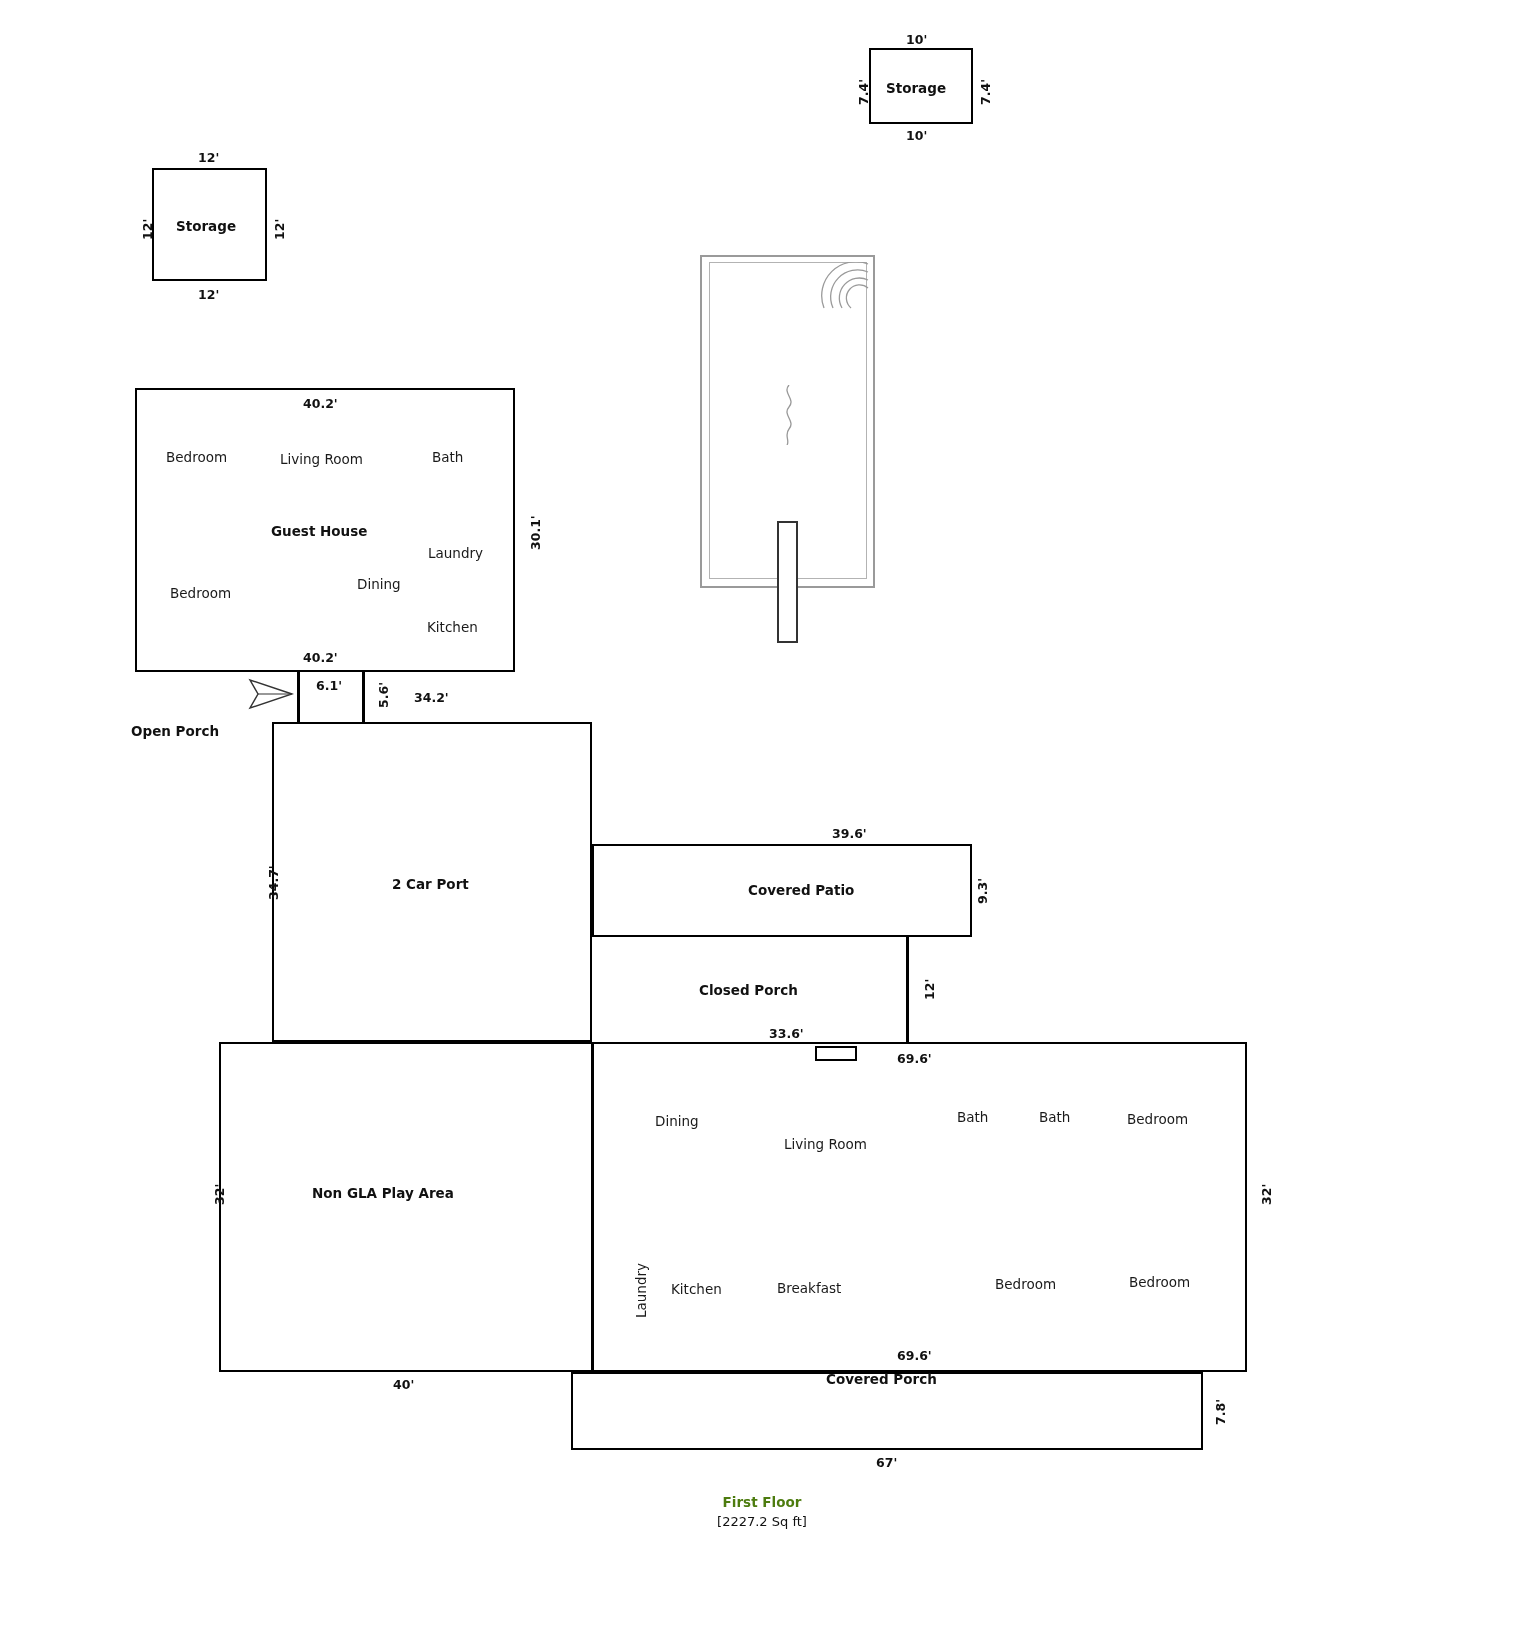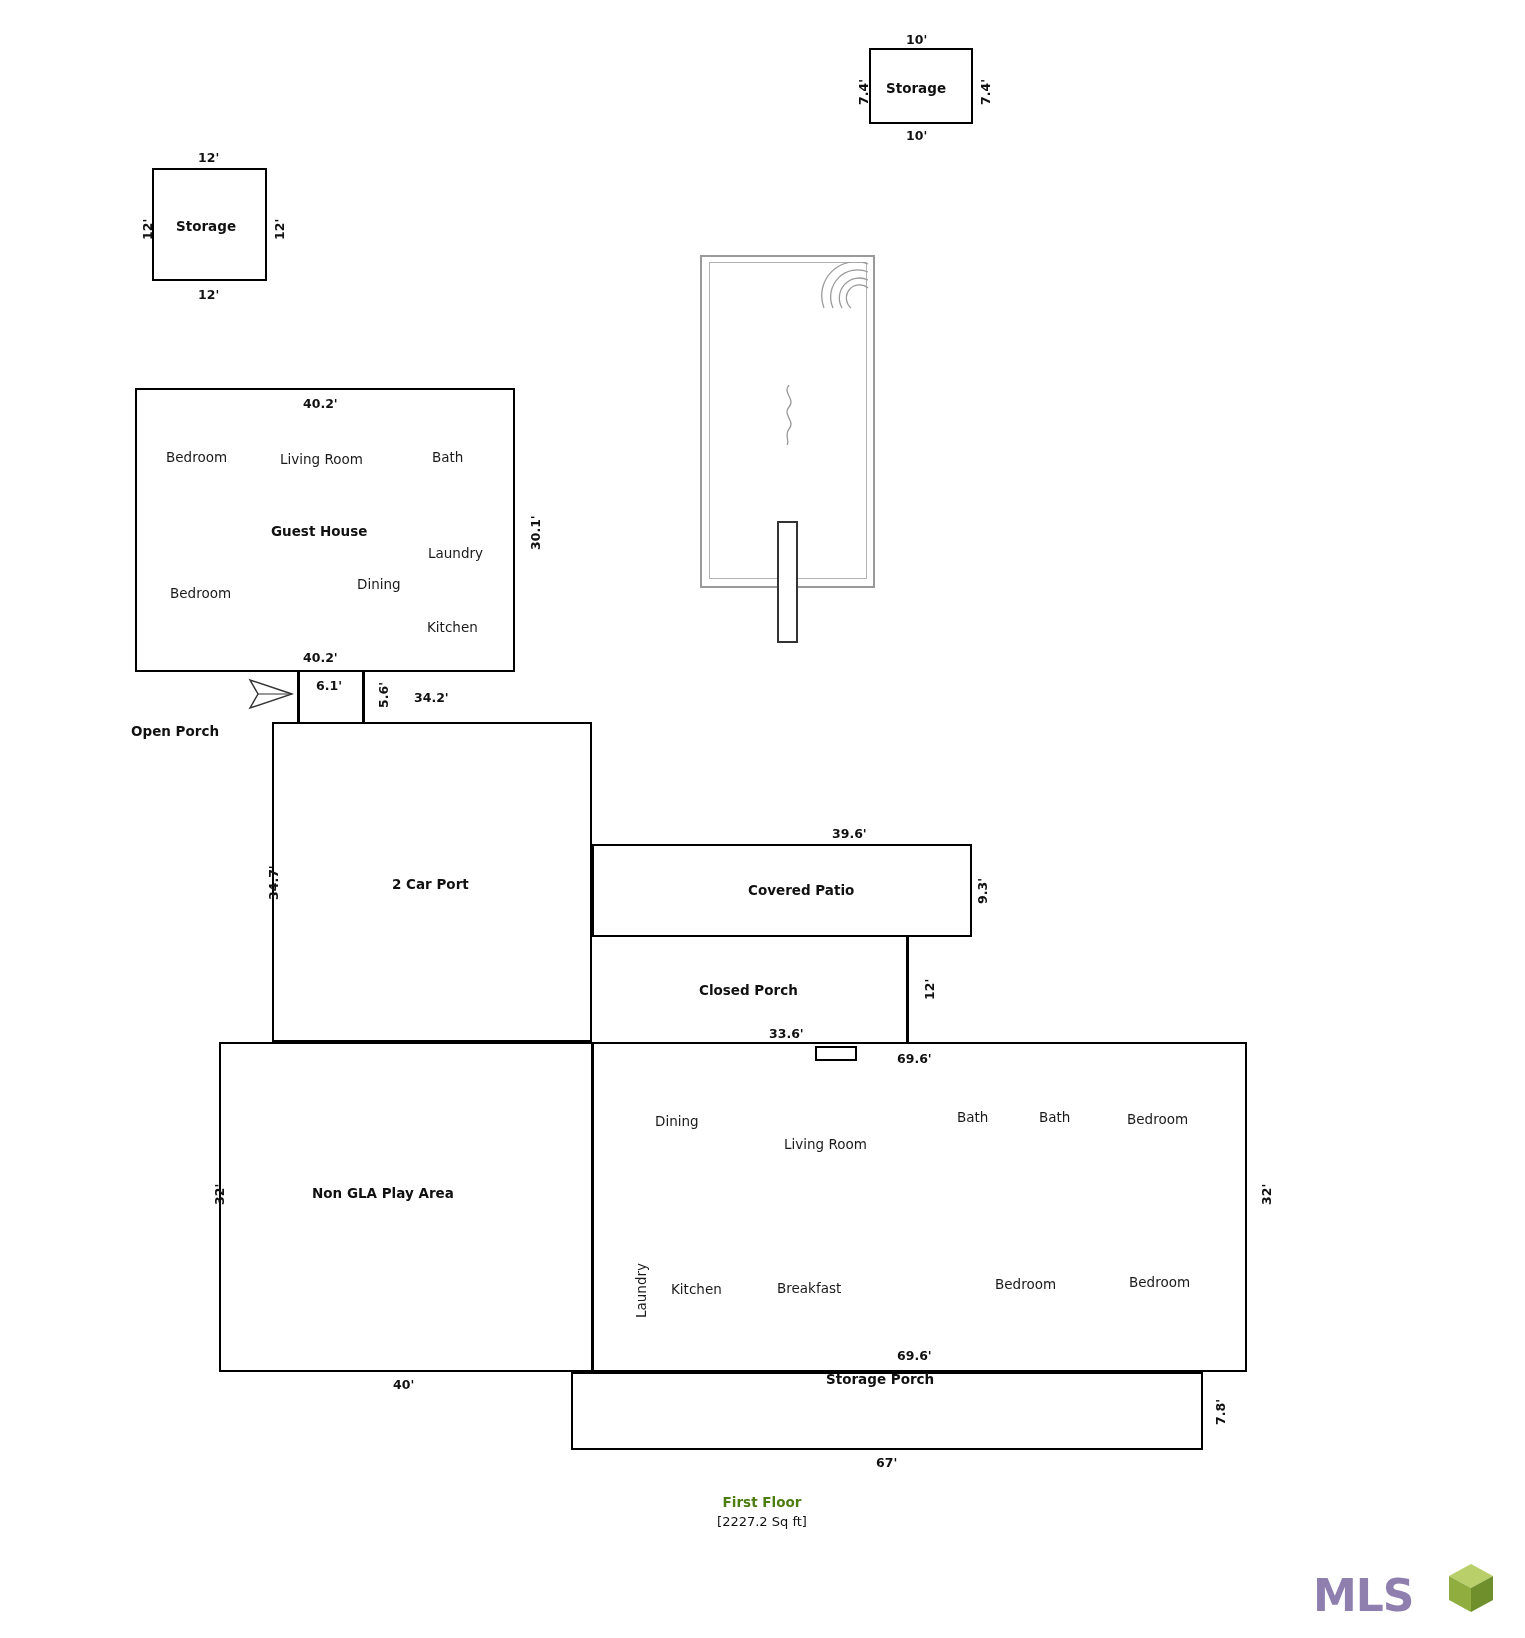--- a/index.html
+++ b/index.html
@@ -208,31 +208,23 @@
   <div class="room" style="left:957px; top:1109px;">Bath</div>
   <div class="room" style="left:1039px; top:1109px;">Bath</div>
   <div class="room" style="left:1127px; top:1111px;">Bedroom</div>
   <div class="room vert" style="left:633px; top:1318px;">Laundry</div>
   <div class="room" style="left:671px; top:1281px;">Kitchen</div>
   <div class="room" style="left:777px; top:1280px;">Breakfast</div>
   <div class="room" style="left:995px; top:1276px;">Bedroom</div>
   <div class="room" style="left:1129px; top:1274px;">Bedroom</div>
 
   <div class="box" style="left:571px; top:1372px; width:632px; height:78px;"></div>
-  <div class="area-name" style="left:826px; top:1371px;">Storage Porch</div>
+  <div class="area-name" style="left:826px; top:1371px;">Covered Porch</div>
   <div class="dim" style="left:876px; top:1455px;">67'</div>
   <div class="dim vert" style="left:1213px; top:1425px;">7.8'</div>
 
   <div class="footer" style="left:762px; top:1494px; transform:translateX(-50%);">
     <div class="title">First Floor</div>
     <div class="sub">[2227.2 Sq ft]</div>
   </div>
 
-  <div class="logo">
-    <div class="logo-text">MLS</div>
-    <svg class="logo-cube" viewBox="0 0 52 52">
-      <path d="M26 2 L48 14 L26 26 L4 14 Z" fill="#b8cf6a"></path>
-      <path d="M4 14 L26 26 L26 50 L4 38 Z" fill="#8fae3f"></path>
-      <path d="M48 14 L26 26 L26 50 L48 38 Z" fill="#6f8f2c"></path>
-    </svg>
-  </div>
 
 </div>
 
 </body></html>

